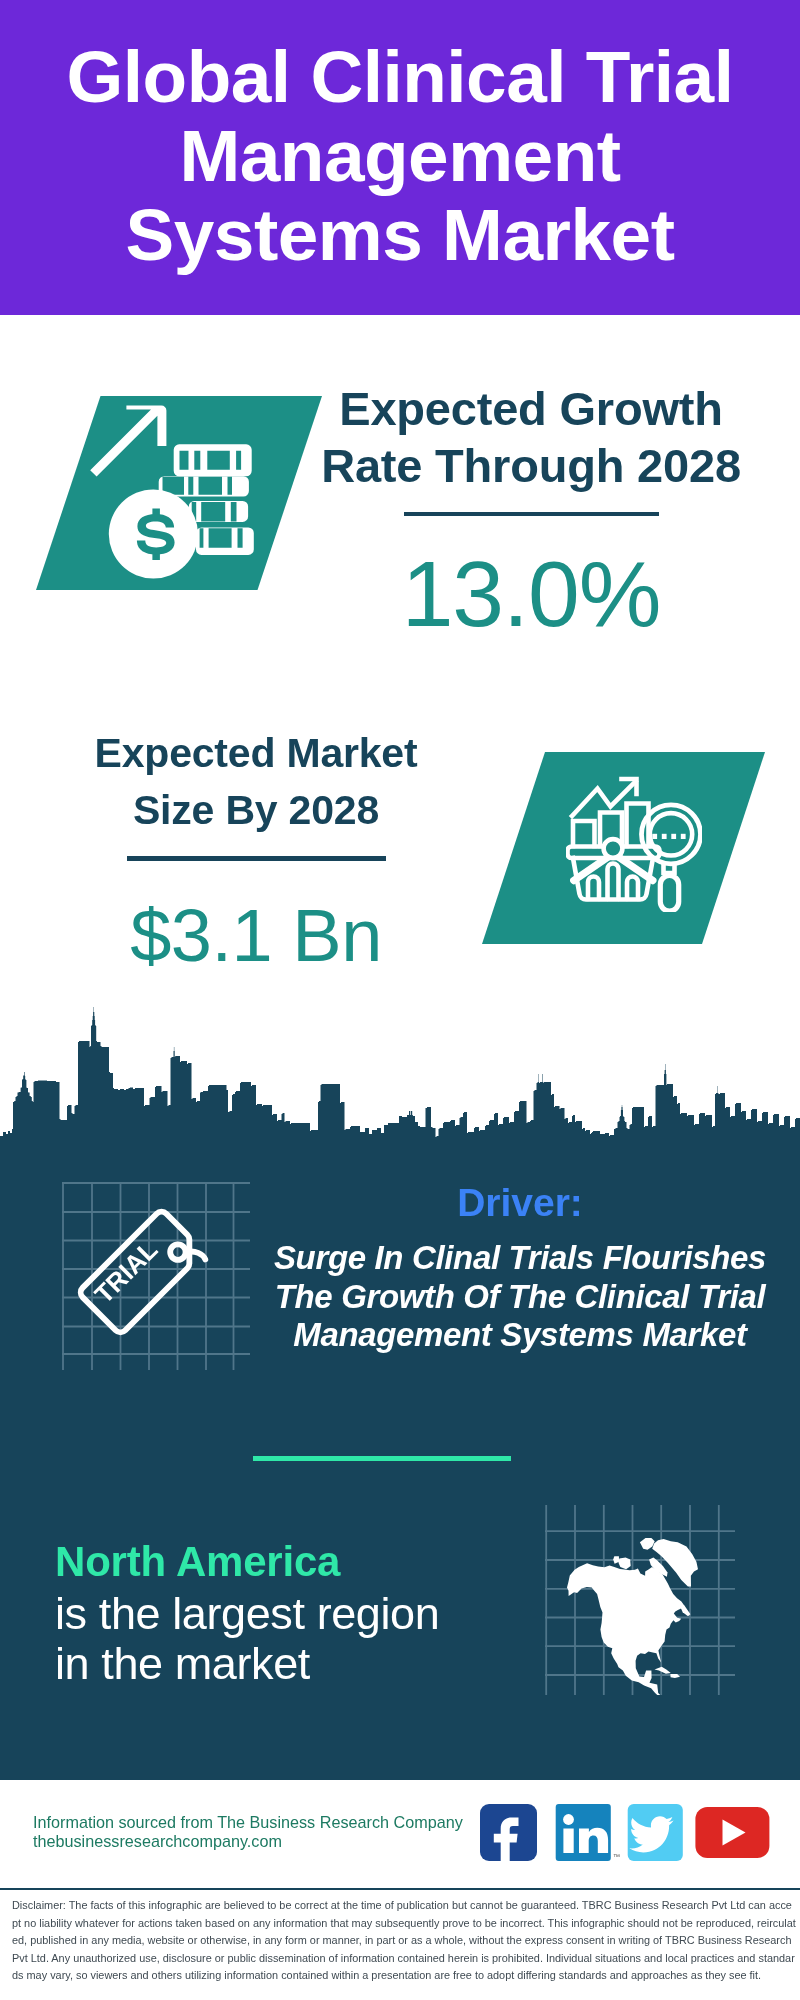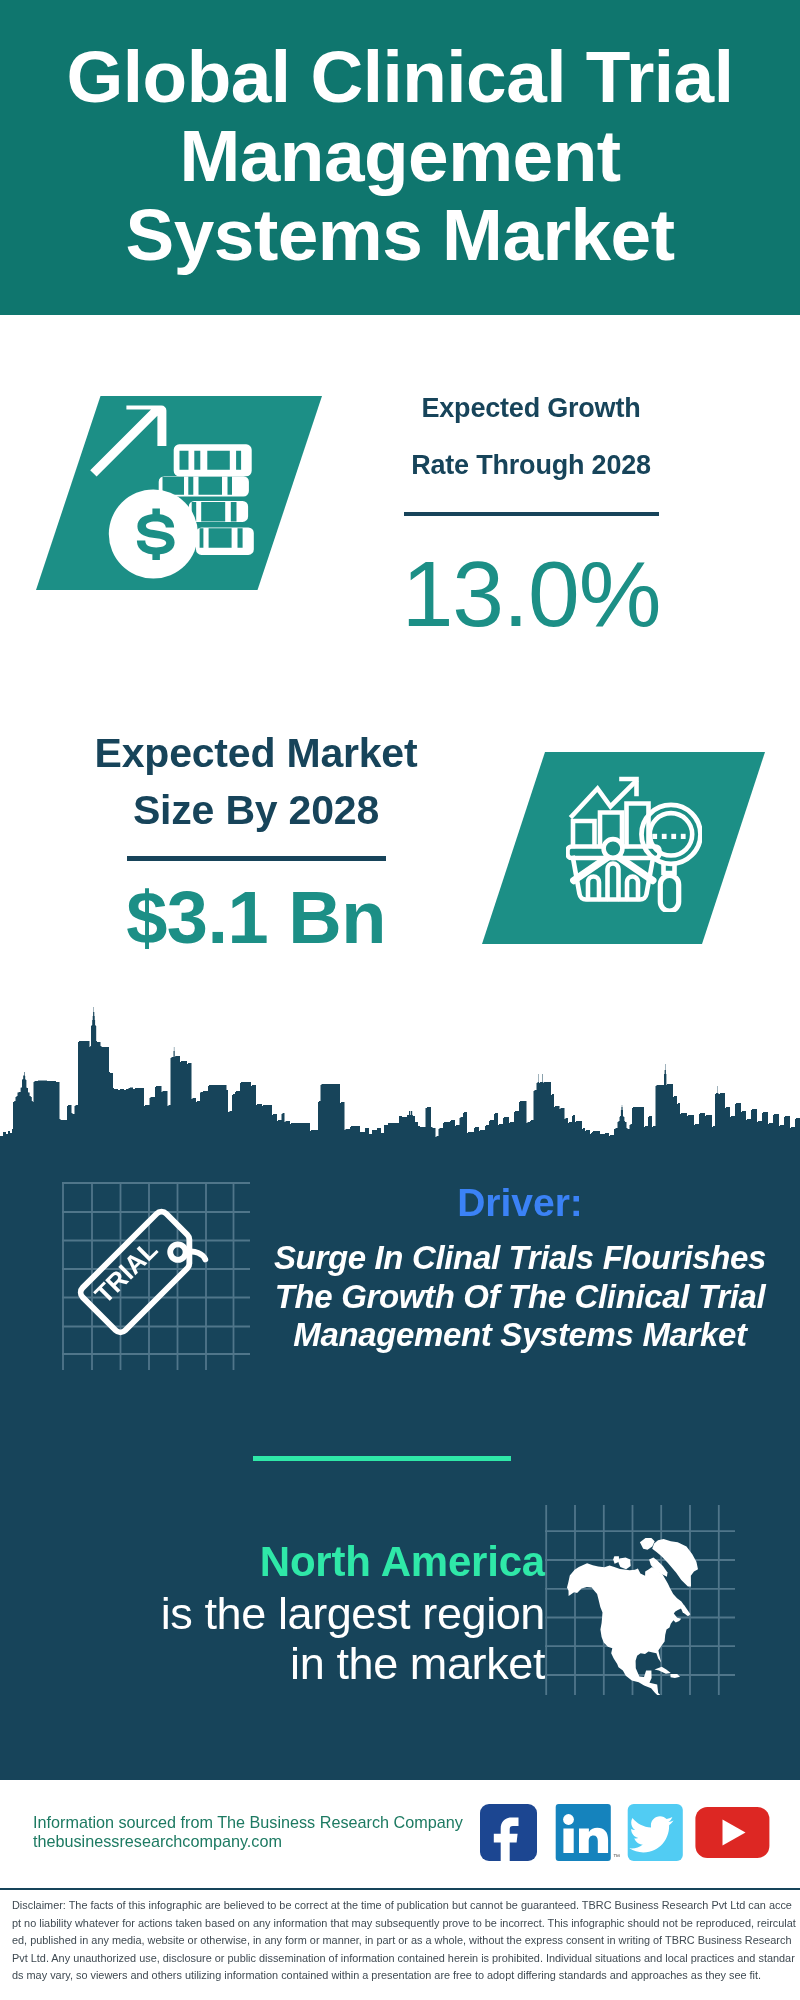--- a/index.html
+++ b/index.html
@@ -8,73 +8,73 @@
     font-family: "Liberation Sans", sans-serif;
     background: #ffffff;
     overflow: hidden;
     position: relative;
   }
   .page { position: relative; width: 800px; height: 2000px; }
 
   
   .header {
     position: absolute; left: 0; top: 0; width: 800px; height: 315px;
-    background: #0f766e;
+    background: #6d28d9;
     display: flex; align-items: center; justify-content: center;
   }
   .header h1 {
     color: #ffffff;
     font-size: 73px;
     font-weight: bold;
     line-height: 79px;
     text-align: center;
     letter-spacing: -0.5px;
     width: 800px;
     margin-top: -4px;
   }
 
   
   .para-left {
     position: absolute; left: 36px; top: 396px;
     width: 286px; height: 194px;
   }
   .s1-text { position: absolute; left: 311px; top: 380px; width: 440px; text-align: center; }
-  .s1-title { color: #17445a; font-size: 27px; font-weight: bold; line-height: 57.4px; letter-spacing: -0.2px; }
+  .s1-title { color: #17445a; font-size: 47px; font-weight: bold; line-height: 57.4px; letter-spacing: -0.2px; }
   .s1-rule { width: 255px; height: 4px; background: #17445a; margin: 17px auto 0; }
   .s1-value { color: #1c8f86; font-size: 93px; font-weight: normal; line-height: 100px; letter-spacing: -1px; margin-top: 28px; }
 
   
   .para-right {
     position: absolute; left: 482px; top: 752px;
     width: 283px; height: 192px;
   }
   .s2-text { position: absolute; left: 36px; top: 725px; width: 440px; text-align: center; }
   .s2-title { color: #17445a; font-size: 41px; font-weight: bold; line-height: 57px; letter-spacing: -0.2px; }
   .s2-rule { width: 259px; height: 5px; background: #17445a; margin: 17px auto 0; }
-  .s2-value { color: #1c8f86; font-size: 74px; font-weight: bold; line-height: 90px; letter-spacing: -0.5px; margin-top: 12px; }
+  .s2-value { color: #1c8f86; font-size: 74px; font-weight: normal; line-height: 90px; letter-spacing: -0.5px; margin-top: 30px; }
 
   
   .dark {
     position: absolute; left: 0; top: 1144px; width: 800px; height: 636px;
     background: #17445a;
   }
   .skyline { position: absolute; left: 0; top: 1000px; width: 800px; height: 145px; }
   .skyline svg { display: block; width: 800px; height: 145px; }
 
   
   .tag-icon { position: absolute; left: 62px; top: 1182px; width: 188px; height: 188px; }
   .driver-block { position: absolute; left: 265px; top: 1179px; width: 510px; text-align: center; }
   .driver-label { color: #3b82f6; font-size: 39px; font-weight: bold; line-height: 47px; }
   .driver-text { color: #ffffff; font-size: 33px; font-weight: bold; line-height: 38.5px; letter-spacing: -0.35px; margin-top: 13px; font-style: italic; }
 
   
   .mid-rule { position: absolute; left: 253px; top: 1456px; width: 258px; height: 5px; background: #2fe8a8; }
 
   
-  .region-block { position: absolute; left: 55px; top: 1536px; width: 490px; text-align: right; }
+  .region-block { position: absolute; left: 55px; top: 1536px; width: 490px; text-align: left; }
   .region-name { color: #2fe8a8; font-size: 42px; font-weight: bold; line-height: 52px; letter-spacing: -0.2px; }
   .region-sub { color: #ffffff; font-size: 45px; font-weight: normal; line-height: 50px; letter-spacing: -0.4px; margin-top: 1px; }
   .map-icon { position: absolute; left: 545px; top: 1505px; width: 190px; height: 190px; }
 
   
   .footer { position: absolute; left: 0; top: 1780px; width: 652px; height: 108px; background: #fff; }
   .src-text { position: absolute; left: 33px; top: 33px; color: #1d7a62; font-size: 16.2px; line-height: 19px; }
   .socials { position: absolute; left: 0; top: 0; width: 800px; height: 90px; }
   .disclaimer {
     position: absolute; left: 0; top: 1888px; width: 800px; height: 112px;

